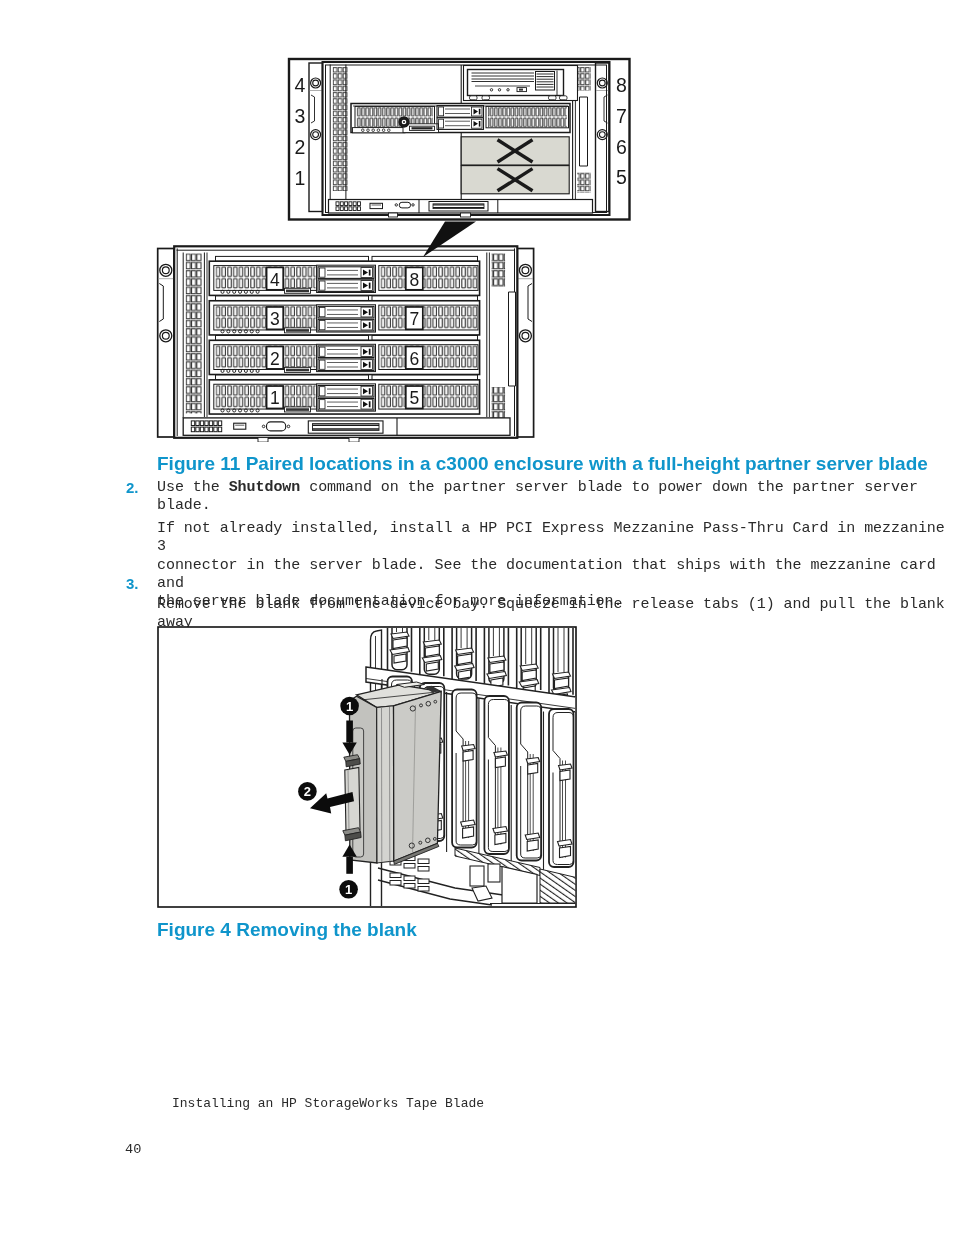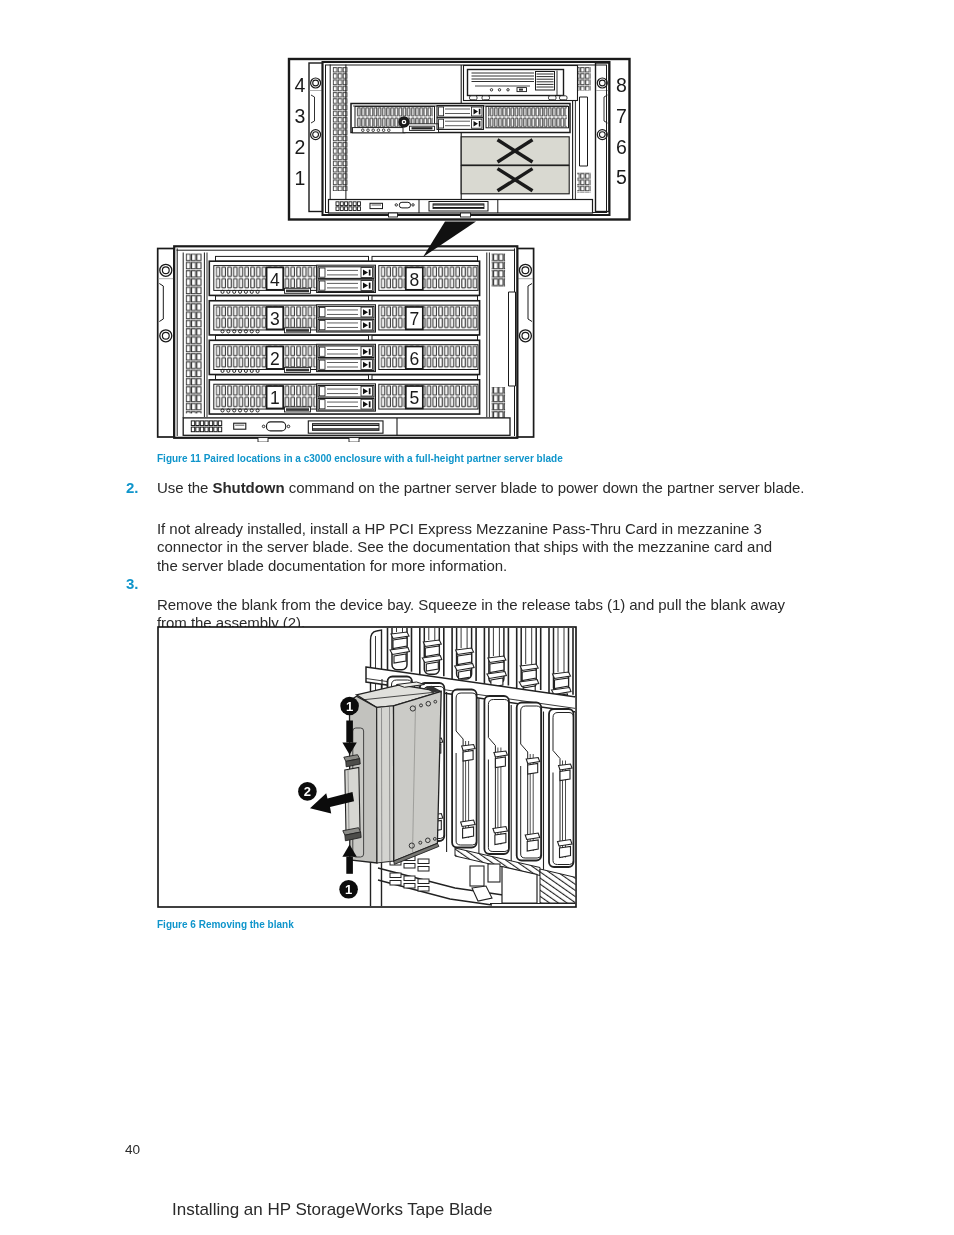--- a/index.html
+++ b/index.html
@@ -1,19 +1,19 @@
 <!DOCTYPE html>
 <html><head>
 <meta charset="utf-8">
 <style>
   html,body{margin:0;padding:0;background:#fff;}
   body{width:954px;height:1235px;position:relative;font-family:"Liberation Sans",sans-serif;}
   .abs{position:absolute;}
-  .cap{color:#0f95cb;font-weight:bold;font-size:10px;white-space:nowrap;}
-  .body{color:#2a2a2a;font-size:15px;line-height:18.3px;letter-spacing:-0.05px;}
+  .cap{color:#0f95cb;font-weight:bold;font-size:19px;white-space:nowrap;}
+  .body{color:#2a2a2a;font-size:15px;line-height:18.3px;letter-spacing:-0.05px;font-family:Liberation Mono, monospace;}
   .num{color:#0f95cb;font-weight:bold;font-size:15px;}
   svg{position:absolute;display:block;}
 </style>
 </head>
 <body>
 
 <svg id="figA" style="left:287px;top:57px" width="345" height="165" viewBox="287 57 345 165">
 <defs>
   <pattern id="ventA" patternUnits="userSpaceOnUse" x="332.8" y="67" width="4.95" height="6.25">
     <rect x="0.5" y="0.6" width="3.5" height="4.5" fill="#fff" stroke="#333" stroke-width="0.9"></rect>
@@ -780,17 +780,17 @@
       <polygon points="342.4,856.8 356.8,856.8 349.6,844.6"></polygon>
       <rect x="346.3" y="856.8" width="6.6" height="17"></rect>
     </g>
 
 <g>
       <circle cx="348.6" cy="889.3" r="9.3" fill="#0c0c0c"></circle>
       <text x="348.6" y="894" font-size="13" font-weight="bold" fill="#fff" text-anchor="middle" font-family="Liberation Sans, sans-serif">1</text>
     </g>
 </svg>
 
-<div class="abs cap" style="left:157px;top:918.5px">Figure 6 Removing the blank</div>
+<div class="abs cap" style="left:157px;top:918.5px">Figure 4 Removing the blank</div>
 
 <div class="abs body" style="left:125px;top:1141px;font-size:13.6px;letter-spacing:0">40</div>
 
-<div class="abs body" style="left:172px;top:1201px;font-size:17px;letter-spacing:0">Installing an HP StorageWorks Tape Blade</div>
+<div class="abs body" style="left:172px;top:1095px;font-size:13px;letter-spacing:0">Installing an HP StorageWorks Tape Blade</div>
 
 </body></html>

